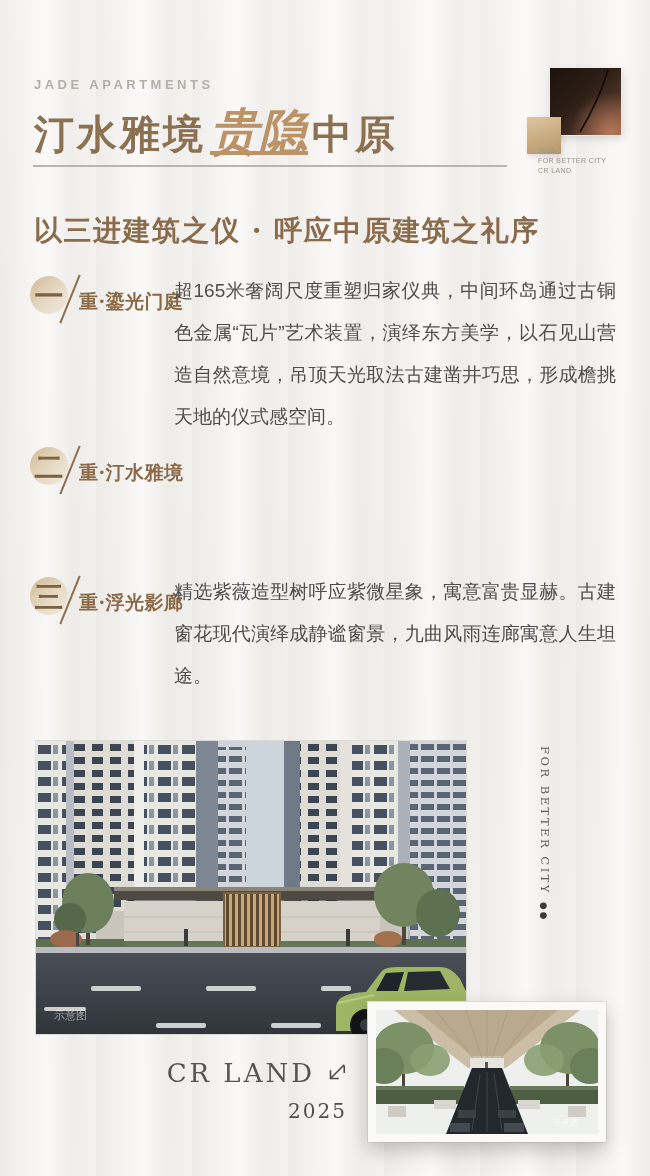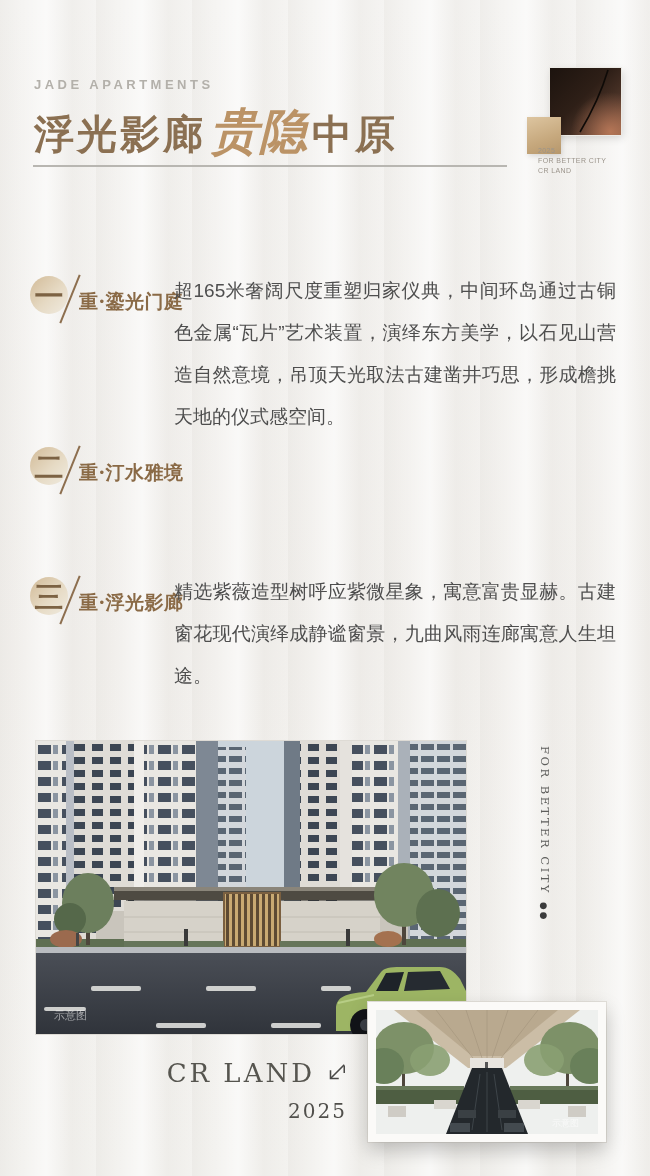--- a/index.html
+++ b/index.html
@@ -11,21 +11,21 @@
         rgba(255,255,255,0.55) 46px, rgba(206,201,193,0.12) 72px,
         rgba(255,255,255,0) 96px),
       linear-gradient(180deg,#f5f4f2 0%,#f2f0ed 55%,#f3f2ef 100%);
   }
   .abs{position:absolute;}
   
   .brand{left:34px;top:77px;font-size:13px;font-weight:600;letter-spacing:3.5px;color:#b3b0aa;}
   .title{left:34px;top:100px;font-family:"DejaVu Serif","Liberation Serif",serif;
     font-weight:700;font-size:40px;color:#8b7052;letter-spacing:3px;white-space:nowrap;}
   .title .script{font-size:48px;font-style:italic;font-weight:600;color:#bb9366;
-    margin:5px 4px;letter-spacing:1px;}
+    margin:5px 4px;letter-spacing:1px;text-decoration:underline;}
   .rule{left:33px;top:165px;width:474px;height:2px;background:#b8b6b1;}
   
   .stamp-photo{left:550px;top:68px;width:71px;height:67px;
     background:
       radial-gradient(circle at 85% 95%, rgba(193,125,92,0.85) 0%, rgba(193,125,92,0) 45%),
       linear-gradient(135deg,#1c130e 0%,#2e1f17 45%,#4f362a 75%,#7b543f 100%);
     box-shadow:0 0 0 1px #eceae5, 2px 3px 8px rgba(0,0,0,0.15);}
   .stamp-chip{left:527px;top:117px;width:34px;height:37px;
     background:linear-gradient(160deg,#ddc5a0 0%,#c6a87d 60%,#b6976c 100%);
     box-shadow:1px 2px 5px rgba(0,0,0,0.12);}
@@ -63,36 +63,37 @@
   .footer-year{margin-top:9px;font-family:"DejaVu Serif","Liberation Serif",serif;
     font-size:20px;letter-spacing:2px;color:#504f4b;}
 </style>
 </head>
 <body>
 
 <div class="page">
 
   <div class="abs brand">JADE APARTMENTS</div>
   <div class="abs title">
-    <span>浮光影廊</span><span class="script">贵隐</span><span>中原</span>
+    <span>汀水雅境</span><span class="script">贵隐</span><span>中原</span>
   </div>
   <div class="abs rule"></div>
 
   <div class="abs stamp-photo">
     <svg width="71" height="67" viewBox="0 0 71 67">
       <path d="M58 2 C52 22 42 44 30 64" stroke="#0e0a07" stroke-width="1.6" fill="none"></path>
     </svg>
   </div>
   <div class="abs stamp-chip"></div>
   <div class="abs stamp-text">
     <div>2025</div>
     <div>FOR BETTER CITY</div>
     <div>CR LAND</div>
   </div>
 
+  <div class="abs subtitle">以三进建筑之仪 · 呼应中原建筑之礼序</div>
 
   <div class="section" style="top:270px">
     <div class="num-circle"></div>
     <div class="num">一</div>
     <div class="slash"></div>
     <div class="sec-label">重·鎏光门庭</div>
     <div class="sec-text">超165米奢阔尺度重塑归家仪典，中间环岛通过古铜色金属“瓦片”艺术装置，演绎东方美学，以石见山营造自然意境，吊顶天光取法古建凿井巧思，形成檐挑天地的仪式感空间。</div>
   </div>
 
   <div class="section" style="top:441px">

